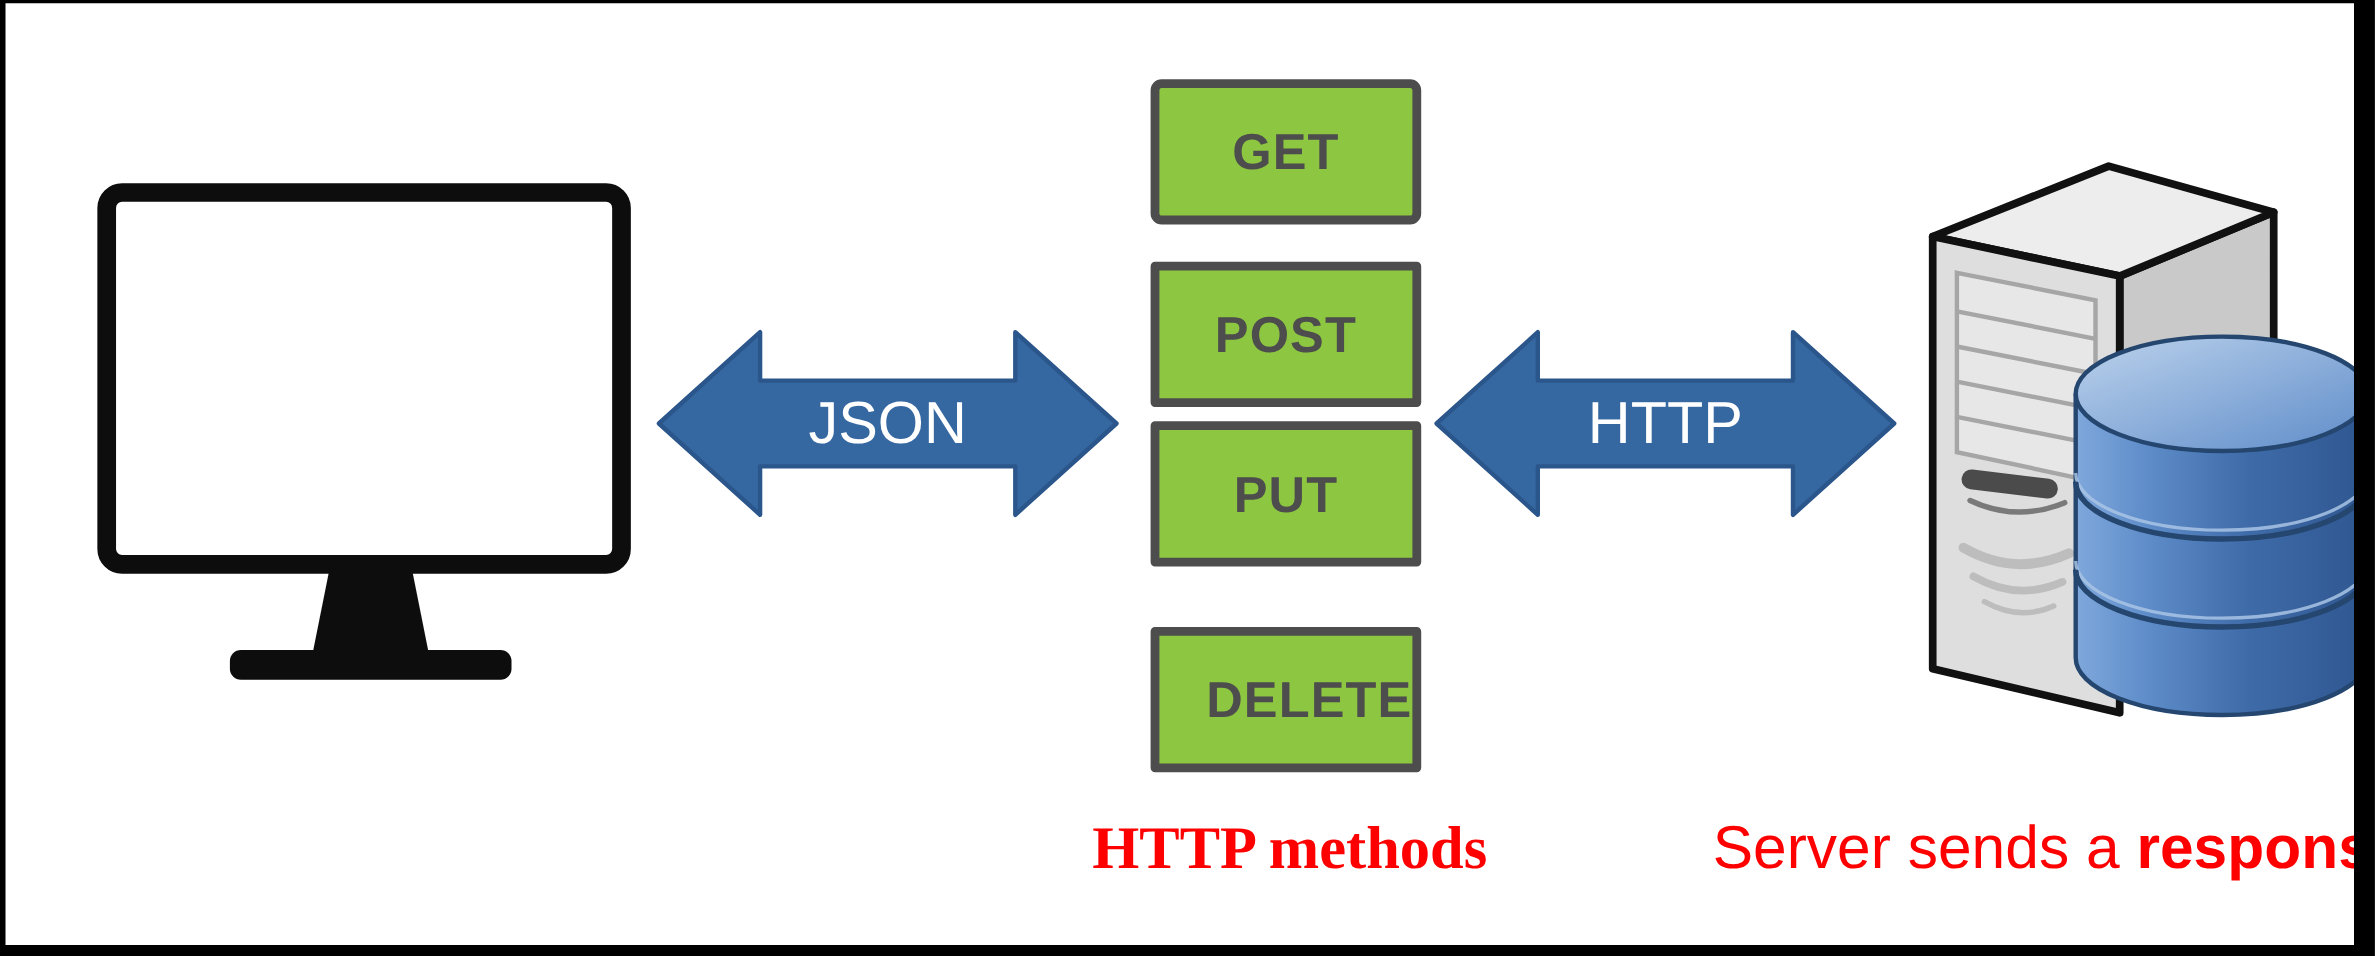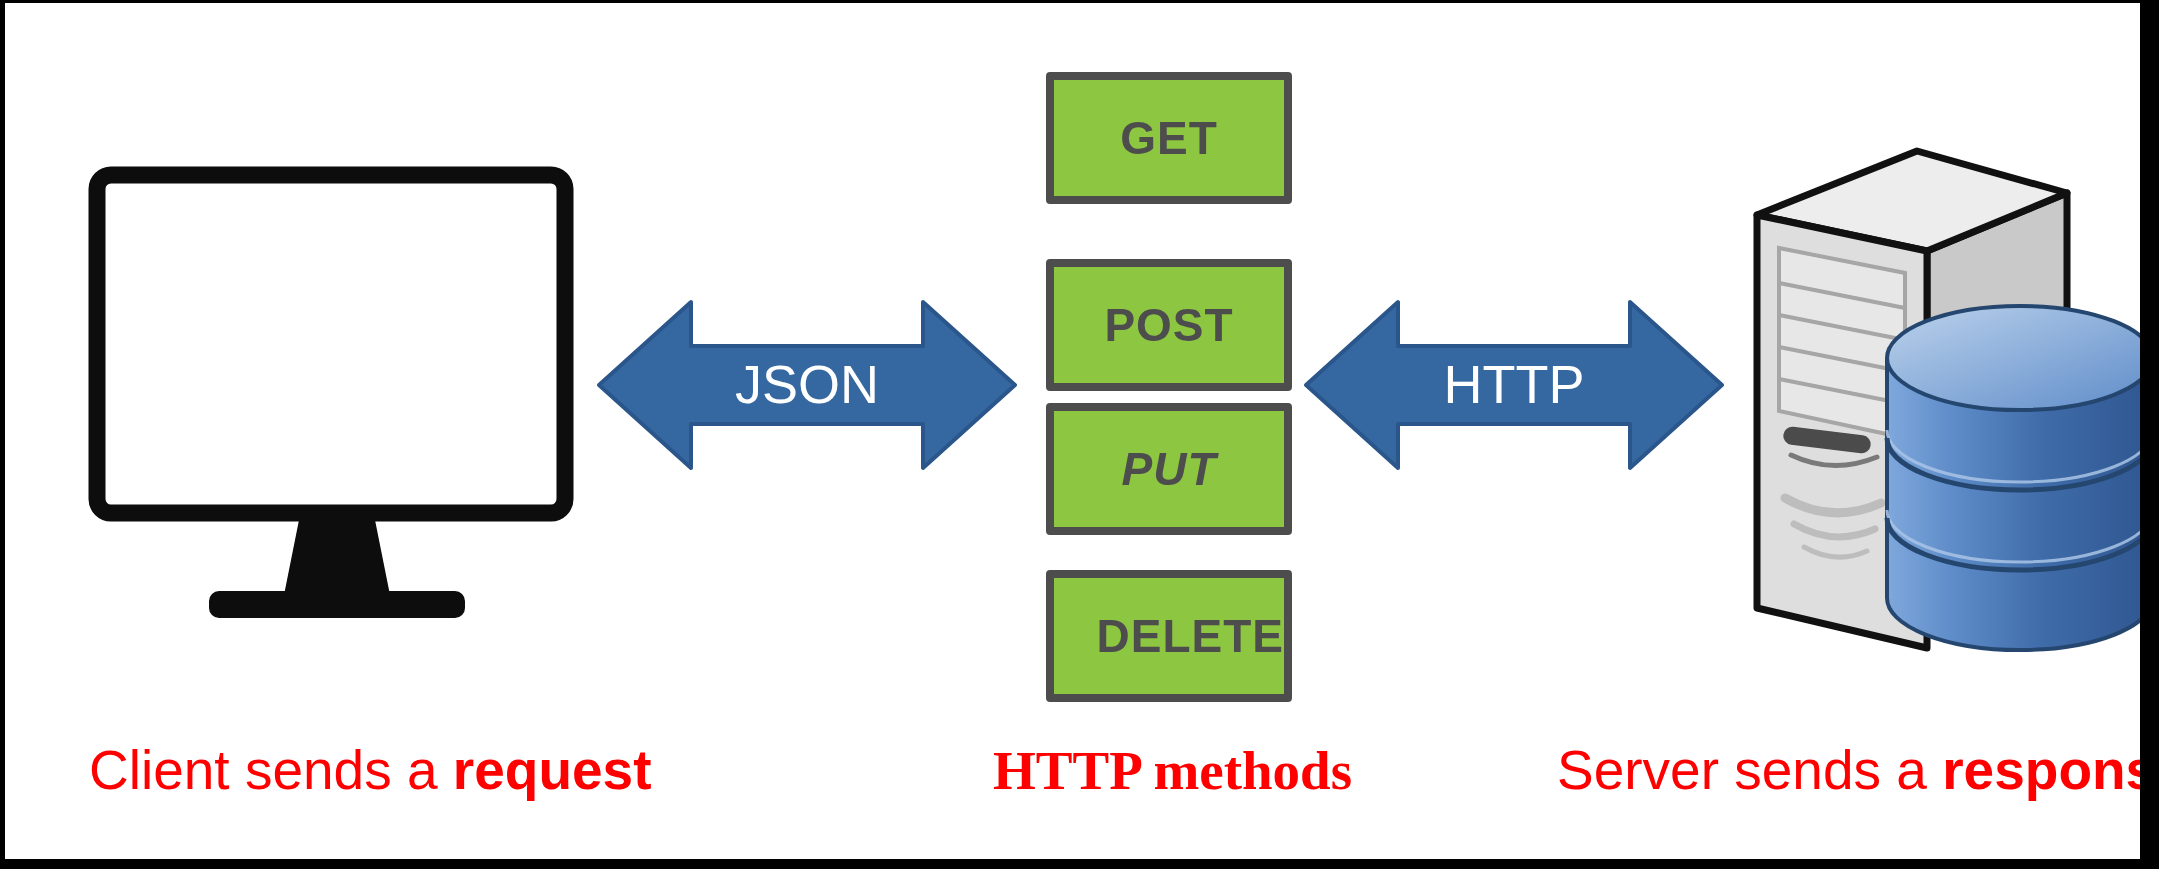--- a/index.html
+++ b/index.html
@@ -23,23 +23,23 @@
     left:1041px;
     width:246px;height:132px;
     box-sizing:border-box;
     background:#8DC641;
     border:8px solid #4D4D4D;
     border-radius:4px;
     display:flex;align-items:center;justify-content:center;
     color:#4D4D4D;
     font-size:46px;font-weight:bold;letter-spacing:1px;
   }
-  .mb-get{top:69px;}
-  .mb-post{top:235px;margin-top:21px;}
-  .mb-put{top:400px;font-style:italic;}
+  .mb-get{top:69px;border-radius:10px;}
+  .mb-post{top:235px;}
+  .mb-put{top:380px;}
   .mb-delete{top:567px;justify-content:flex-end;}
 
   
   .arrow-label{
     fill:#ffffff;
     font-family:"Liberation Sans", sans-serif;
     font-size:54px;
   }
 
   
@@ -134,23 +134,20 @@
     <g>
       <path d="M192,255 L192,495 A133,52 0 0 0 458,495 L458,255" fill="url(#dbGrad)" stroke="#24466F" stroke-width="4"></path>
       <path d="M192,327 A133,52 0 0 0 458,327" fill="none" stroke="#A9C4E5" stroke-width="3" opacity="0.85"></path>
       <path d="M192,335 A133,52 0 0 0 458,335" fill="none" stroke="#24466F" stroke-width="5"></path>
       <path d="M192,407 A133,52 0 0 0 458,407" fill="none" stroke="#A9C4E5" stroke-width="3" opacity="0.85"></path>
       <path d="M192,415 A133,52 0 0 0 458,415" fill="none" stroke="#24466F" stroke-width="5"></path>
       <ellipse cx="325" cy="255" rx="133" ry="52" fill="url(#dbTop)" stroke="#24466F" stroke-width="4"></ellipse>
     </g>
   </svg>
 
-  <div class="caption cap-client">
-    <span>Client sends a </span><b>request</b>
-  </div>
 
   <div class="caption cap-methods">
     <span>HTTP methods</span>
   </div>
 
   <div class="caption cap-server">
     <span>Server sends a </span><b>response</b>
   </div>
 
 </div>

